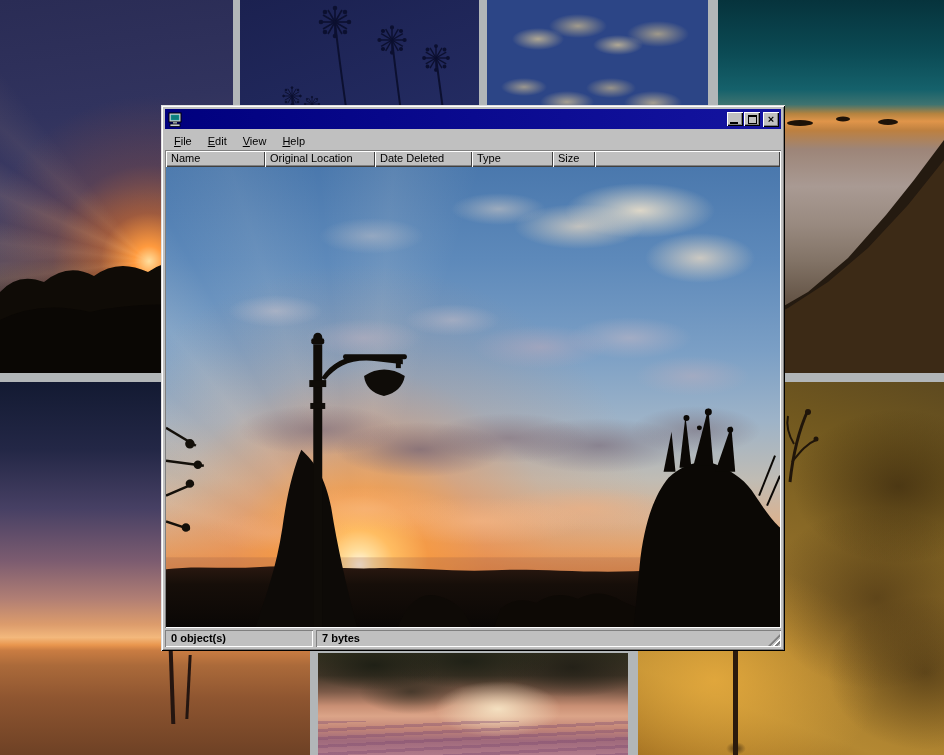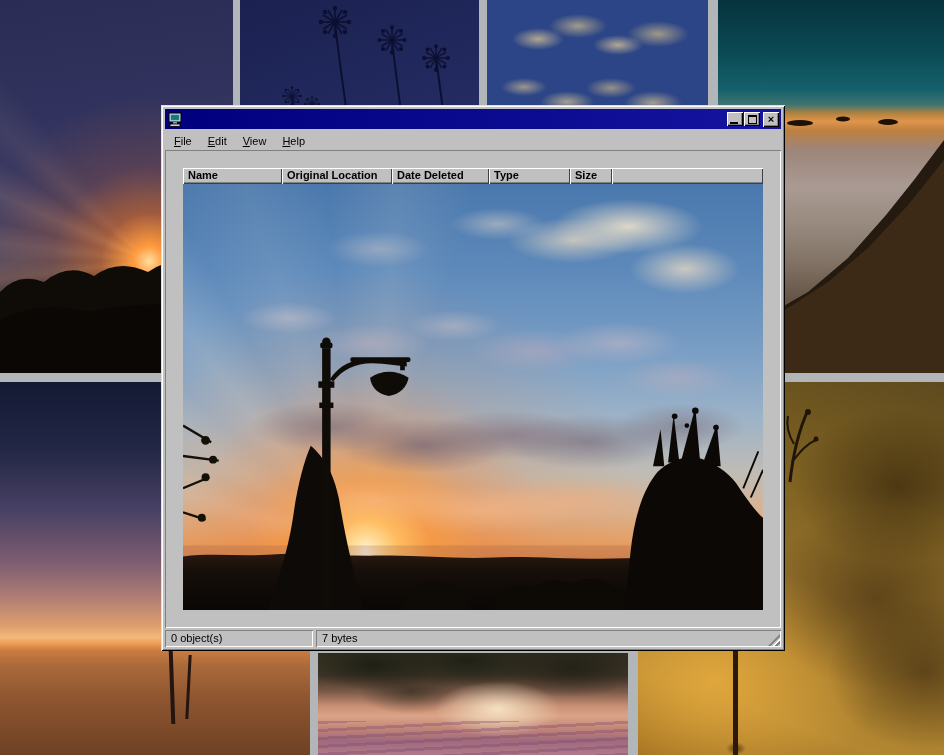--- a/index.html
+++ b/index.html
@@ -77,21 +77,21 @@
     box-shadow:inset 1px 1px 0 #fff, inset -1px -1px 0 #000, inset -2px -2px 0 #808080;
     display:flex;align-items:flex-end;justify-content:center;position:relative;cursor:default;}
   #btn-close{margin-left:3px;align-items:center;font-size:11px;font-weight:bold;line-height:10px;padding-bottom:1px;}
   #btn-min .glyph{width:8px;height:2px;background:#000;margin:0 0 2px -2px;}
   #btn-max .glyph{width:9px;height:9px;box-sizing:border-box;border:1px solid #000;border-top:2px solid #000;margin-bottom:2px;background:#c0c0c0;}
   #menubar{height:20px;flex:0 0 20px;display:flex;align-items:flex-end;padding-left:1px;}
   .menu-item{display:inline-block;padding:2px 8px 3px 8px;}
   .menu-item::first-letter{text-decoration:underline;}
   #listview{flex:1;display:flex;flex-direction:column;overflow:hidden;
     box-shadow:inset 1px 1px 0 #808080, inset -1px -1px 0 #fff;
-    padding:18px;background:#c0c0c0;font-weight:bold;}
+    padding:1px;background:#c0c0c0;}
   #header-row{height:16px;flex:0 0 16px;display:flex;background:#c0c0c0;}
   .hcell{box-sizing:border-box;height:16px;line-height:15px;padding:0 5px;background:#c0c0c0;
     box-shadow:inset 1px 1px 0 #fff, inset -1px -1px 0 #404040, inset 0 -2px 0 #808080;
     white-space:nowrap;overflow:hidden;}
   .hc-name{width:99px;} .hc-loc{width:110px;} .hc-date{width:97px;} .hc-type{width:81px;}
   .hc-size{width:42px;} .hc-fill{flex:1;}
   #photo{flex:1;position:relative;overflow:hidden;
     background:
       radial-gradient(circle at 31.5% 86.5%, #fff8e8 0%, #ffdf9e 2.5%, #ffbd62 6%, rgba(248,152,62,.8) 12%, rgba(238,132,62,.4) 22%, rgba(226,132,72,.15) 34%, rgba(0,0,0,0) 52%),
       conic-gradient(from 275deg at 31.5% 86.5%, rgba(0,0,0,0) 0deg 8deg, rgba(255,242,222,.10) 13deg, rgba(0,0,0,0) 21deg, rgba(255,242,222,.07) 28deg, rgba(0,0,0,0) 37deg, rgba(255,246,228,.12) 46deg, rgba(0,0,0,0) 56deg, rgba(255,242,222,.08) 67deg, rgba(0,0,0,0) 79deg, rgba(255,242,222,.10) 90deg, rgba(0,0,0,0) 102deg 360deg),
@@ -121,21 +121,21 @@
     background-size:150px 55px,130px 45px,110px 50px,95px 32px,105px 36px,
       95px 32px,115px 38px,95px 32px,135px 44px,125px 42px,115px 40px,
       160px 50px,170px 55px,160px 50px,180px 55px,130px 48px,
       190px 44px,210px 48px,190px 44px,150px 38px;
     background-position:86% 4%,72% 9%,95% 16%,55% 6%,30% 12%,
       12% 30%,28% 36%,46% 32%,64% 38%,82% 36%,94% 45%,
       16% 58%,38% 63%,58% 60%,79% 62%,96% 58%,
       25% 77%,52% 80%,76% 77%,8% 82%;
     background-repeat:no-repeat;}
   #silhouettes{position:absolute;inset:0;width:100%;height:100%;}
-  #statusbar{flex:0 0 17px;height:17px;margin-top:2px;display:flex;gap:3px;}
+  #statusbar{flex:0 0 17px;height:17px;margin-top:2px;display:flex;gap:3px;font-weight:bold;}
   .spanel{box-sizing:border-box;height:17px;line-height:15px;padding:1px 6px;
     box-shadow:inset 1px 1px 0 #808080, inset -1px -1px 0 #fff;background:#c0c0c0;
     white-space:nowrap;overflow:hidden;}
   #spanel-objects{width:148px;}
   #spanel-bytes{flex:1;position:relative;}
   #grip{position:absolute;right:1px;bottom:1px;width:12px;height:12px;
     background:repeating-linear-gradient(135deg,rgba(0,0,0,0) 0 2px,#fff 2px 3px,#808080 3px 5px);
     clip-path:polygon(100% 0,100% 100%,0 100%);}
 </style>
 </head>

